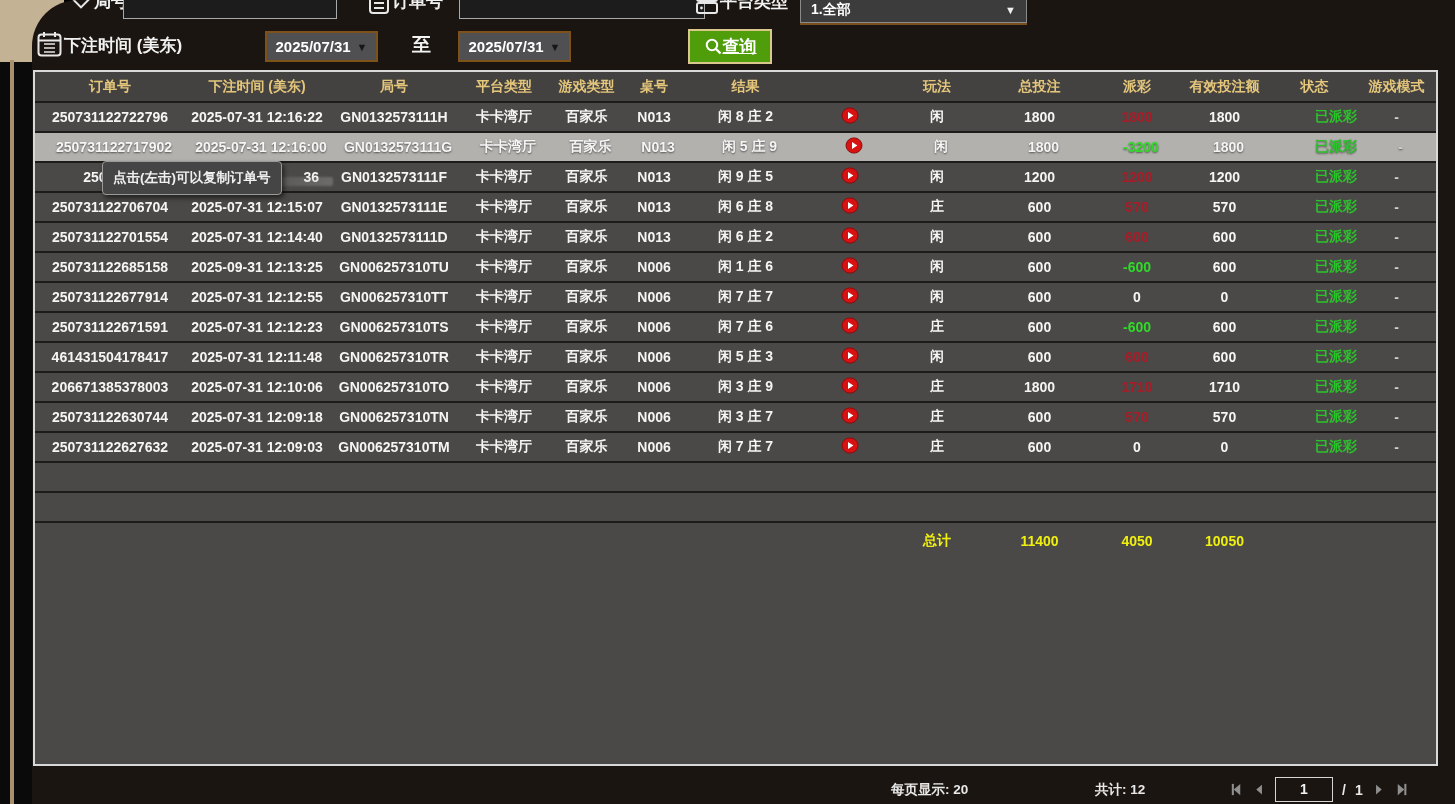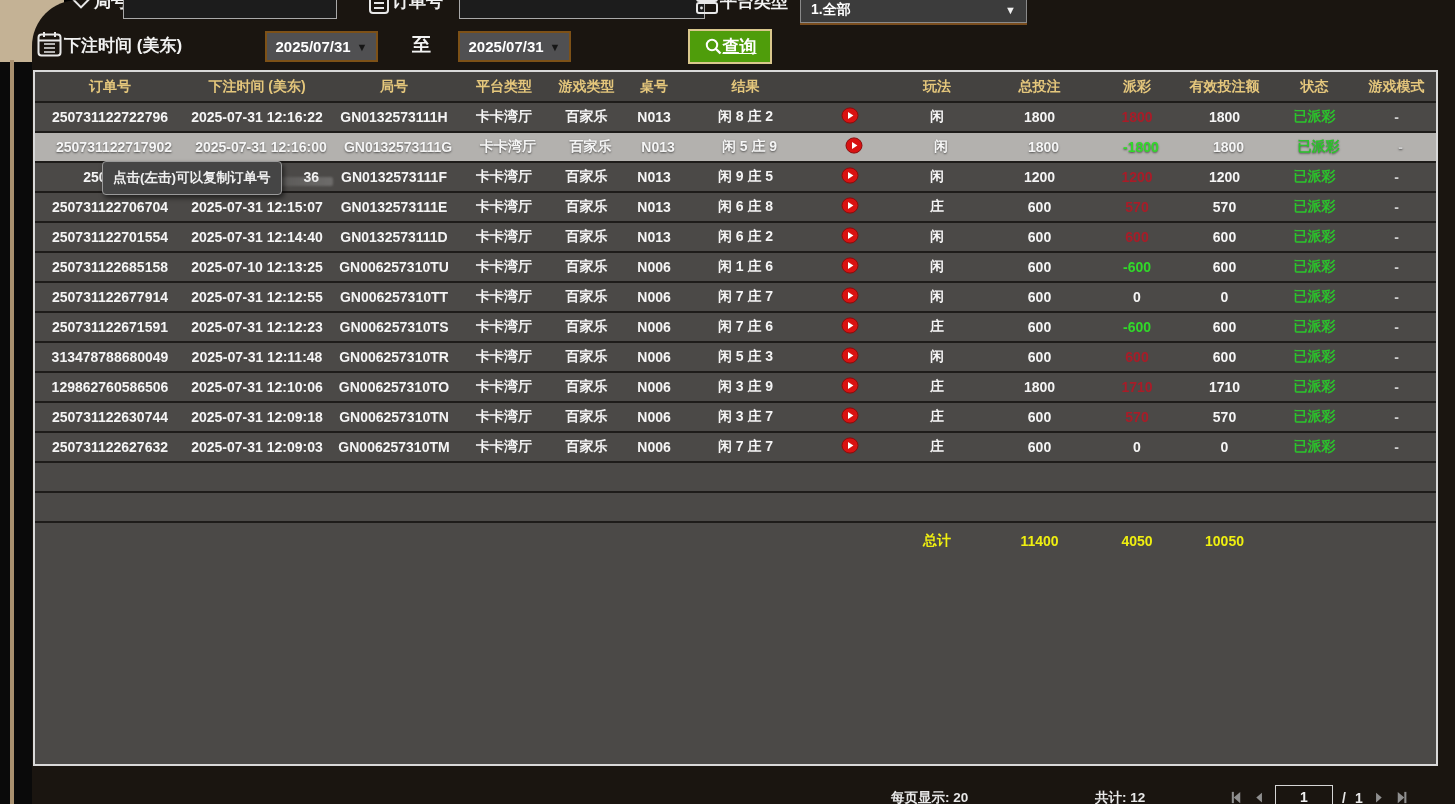--- a/index.html
+++ b/index.html
@@ -40,38 +40,38 @@
           align-items:center; height:30px; flex:0 0 30px; background:#4b4947;
           border-bottom:2px solid #1e1c1a; position:relative; }
   .thead { height:31px; flex:0 0 31px; background:#444240; }
   .thead .cell { color:#e5c77c; font-size:14px; font-weight:700; }
   .cell { text-align:center; color:#f5f5f5; font-size:14px; font-weight:700;
           white-space:nowrap; overflow:hidden; }
   .trow.highlight { background:#b3b1ae; }
   .trow.highlight .cell { text-shadow:0 1px 2px rgba(0,0,0,.55);margin-left:8px; }
   .cell.pos  { color:#a81c28; }
   .cell.neg  { color:#31d92a; }
-  .cell.status { color:#2bc32b; }
+  .cell.status { color:#2bc32b;text-align:right; }
   .cell.mode { color:#cfcfcf; }
   .cell.tail { text-align:right; padding-right:10px; }
   .summary .cell { color:#efef10;margin-top:48px; }
   .filler { flex:1 1 auto; background:#4b4947; }
 
   .play-btn { display:inline-flex; cursor:pointer; }
   .smudge { position:absolute; left:70px; top:14px; width:228px; height:9px;
             background:linear-gradient(90deg, rgba(200,200,200,.30), rgba(200,200,200,.10) 28%,
                        rgba(200,200,200,.30) 52%, rgba(200,200,200,.14) 78%, rgba(200,200,200,.28));
             filter:blur(1px); border-radius:2px; pointer-events:none; }
   .tooltip { position:absolute; left:67px; top:89px; height:24px; background:#454545;
              border:1px solid #9a9a9a; border-radius:4px; color:#f0f0f0; font-size:13.5px;
              font-weight:700; display:flex; align-items:center; padding:16px 10px;
              box-shadow:2px 3px 5px rgba(0,0,0,.55); z-index:5; white-space:nowrap; }
 
   
-  .bottom-bar { position:absolute; left:1px; bottom:0; height:24px; width:1405px; }
+  .bottom-bar { position:absolute; left:1px; bottom:8px; height:24px; width:1405px; }
   .pg-text { position:absolute; top:9px; color:#e8e8e8; font-size:13.5px; font-weight:700; }
   .pager { position:absolute; left:1196px; top:5px; display:flex; align-items:center; gap:9px; }
   .pg-arrow { cursor:pointer; display:inline-flex; }
   .page-box { width:58px; height:25px; border:1px solid #d5d5d5; background:transparent;
               color:#f2f2f2; font-size:14px; font-weight:700; text-align:center;
               line-height:23px; cursor:text; }
   .pg-sep { color:#e8e8e8; font-size:14px; font-weight:700; }
 </style>
 </head>
 <body>
@@ -187,21 +187,21 @@
           <div class="cell">N013</div>
           <div class="cell">闲 5 庄 9</div>
           <div class="cell"><span class="play-btn">
               <svg width="18" height="17" viewBox="0 0 18 17">
                 <ellipse cx="9" cy="8.5" rx="8" ry="7.6" fill="#d81212" stroke="#8e0b0b" stroke-width="1"></ellipse>
                 <path d="M7 5 L12.4 8.5 L7 12 Z" fill="#fff"></path>
               </svg>
             </span></div>
           <div class="cell">闲</div>
           <div class="cell">1800</div>
-          <div class="cell neg">-1800</div>
+          <div class="cell neg">-3200</div>
           <div class="cell">1800</div>
           <div class="cell status">已派彩</div>
           <div class="cell mode">-</div>
         </div><div class="trow">
           <div class="cell">2507311</div>
           <div class="cell tail">36</div>
           <div class="cell">GN0132573111F</div>
           <div class="cell">卡卡湾厅</div>
           <div class="cell">百家乐</div>
           <div class="cell">N013</div>
@@ -254,21 +254,21 @@
               </svg>
             </span></div>
           <div class="cell">闲</div>
           <div class="cell">600</div>
           <div class="cell pos">600</div>
           <div class="cell">600</div>
           <div class="cell status">已派彩</div>
           <div class="cell mode">-</div>
         </div><div class="trow">
           <div class="cell">250731122685158</div>
-          <div class="cell">2025-07-10 12:13:25</div>
+          <div class="cell">2025-09-31 12:13:25</div>
           <div class="cell">GN006257310TU</div>
           <div class="cell">卡卡湾厅</div>
           <div class="cell">百家乐</div>
           <div class="cell">N006</div>
           <div class="cell">闲 1 庄 6</div>
           <div class="cell"><span class="play-btn">
               <svg width="18" height="17" viewBox="0 0 18 17">
                 <ellipse cx="9" cy="8.5" rx="8" ry="7.6" fill="#d81212" stroke="#8e0b0b" stroke-width="1"></ellipse>
                 <path d="M7 5 L12.4 8.5 L7 12 Z" fill="#fff"></path>
               </svg>
@@ -313,41 +313,41 @@
                 <path d="M7 5 L12.4 8.5 L7 12 Z" fill="#fff"></path>
               </svg>
             </span></div>
           <div class="cell">庄</div>
           <div class="cell">600</div>
           <div class="cell neg">-600</div>
           <div class="cell">600</div>
           <div class="cell status">已派彩</div>
           <div class="cell mode">-</div>
         </div><div class="trow">
-          <div class="cell">313478788680049</div>
+          <div class="cell">461431504178417</div>
           <div class="cell">2025-07-31 12:11:48</div>
           <div class="cell">GN006257310TR</div>
           <div class="cell">卡卡湾厅</div>
           <div class="cell">百家乐</div>
           <div class="cell">N006</div>
           <div class="cell">闲 5 庄 3</div>
           <div class="cell"><span class="play-btn">
               <svg width="18" height="17" viewBox="0 0 18 17">
                 <ellipse cx="9" cy="8.5" rx="8" ry="7.6" fill="#d81212" stroke="#8e0b0b" stroke-width="1"></ellipse>
                 <path d="M7 5 L12.4 8.5 L7 12 Z" fill="#fff"></path>
               </svg>
             </span></div>
           <div class="cell">闲</div>
           <div class="cell">600</div>
           <div class="cell pos">600</div>
           <div class="cell">600</div>
           <div class="cell status">已派彩</div>
           <div class="cell mode">-</div>
         </div><div class="trow">
-          <div class="cell">129862760586506</div>
+          <div class="cell">206671385378003</div>
           <div class="cell">2025-07-31 12:10:06</div>
           <div class="cell">GN006257310TO</div>
           <div class="cell">卡卡湾厅</div>
           <div class="cell">百家乐</div>
           <div class="cell">N006</div>
           <div class="cell">闲 3 庄 9</div>
           <div class="cell"><span class="play-btn">
               <svg width="18" height="17" viewBox="0 0 18 17">
                 <ellipse cx="9" cy="8.5" rx="8" ry="7.6" fill="#d81212" stroke="#8e0b0b" stroke-width="1"></ellipse>
                 <path d="M7 5 L12.4 8.5 L7 12 Z" fill="#fff"></path>

